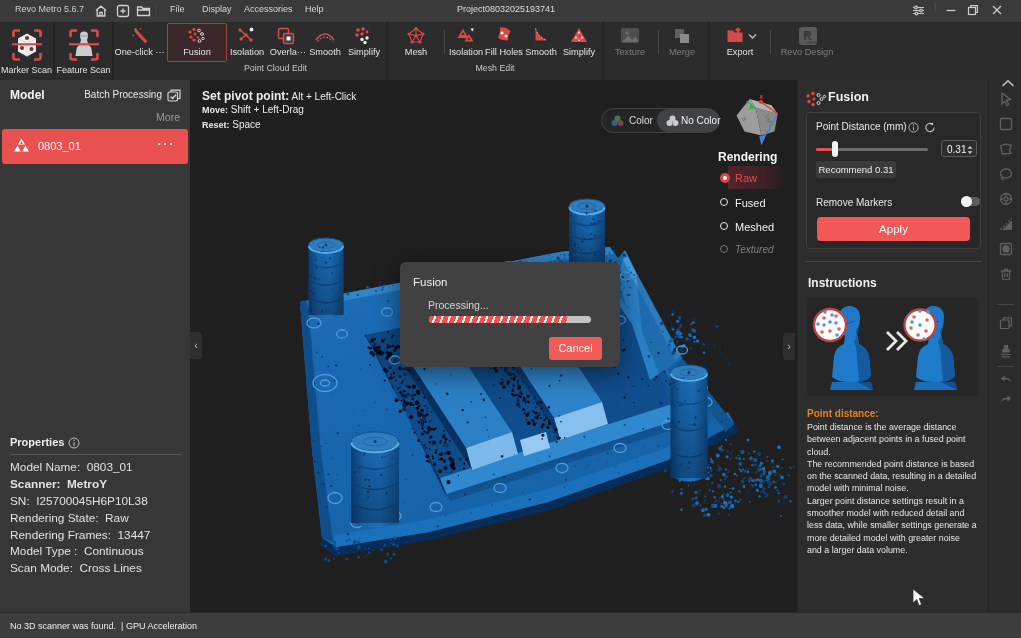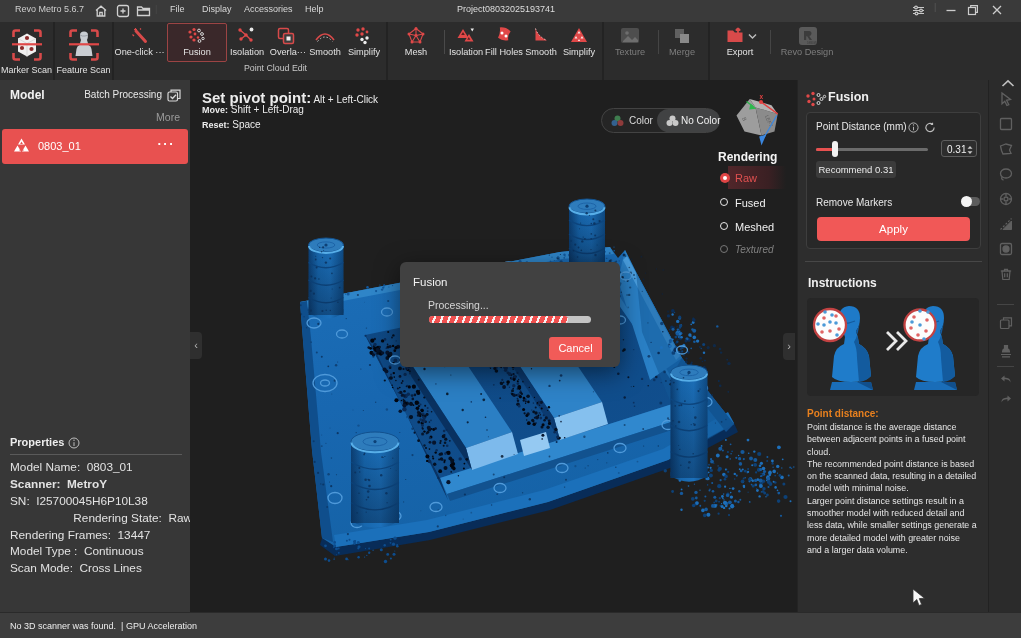--- a/index.html
+++ b/index.html
@@ -207,20 +207,21 @@
       </svg>
       <div style="position:absolute;top:25px;width:100%;">Smooth</div>
     </div>
     <div class="tbtn" style="left:559px;width:40px;height:40px;">
       <svg style="position:absolute;left:10px;top:4px" width="20" height="20" viewBox="0 0 20 20">
         <path d="M10 2 L18 16 H2 Z" fill="#e04848"></path>
         <path d="M10 5 l1.5 2.6 h-3 Z M7 10 l1.5 2.6 h-3 Z M13 10 l1.5 2.6 h-3 Z M10 13 l1.2 2 h-2.4 Z" fill="#fff" opacity="0.85"></path>
       </svg>
       <div style="position:absolute;top:25px;width:100%;">Simplify</div>
     </div>
+    <div class="glabel" style="left:390px;width:210px;">Mesh Edit</div>
     <div class="vsep" style="left:602px;"></div>
 
     <div class="tbtn" style="left:606px;width:48px;height:40px;color:#7e7e7e;">
       <svg style="position:absolute;left:14px;top:5px" width="20" height="18" viewBox="0 0 20 18">
         <rect x="1" y="1" width="18" height="15" rx="2" fill="#4e4e4e"></rect>
         <circle cx="7" cy="6" r="1.8" fill="#6e6e6e"></circle>
         <path d="M3 14 L8 9 L12 13 L15 10 L18 13 V15 H3 Z" fill="#6e6e6e"></path>
       </svg>
       <div style="position:absolute;top:25px;width:100%;">Texture</div>
     </div>
@@ -282,21 +283,21 @@
     <svg style="position:absolute;left:68px;top:357px" width="12" height="12" viewBox="0 0 12 12" fill="none" stroke="#bdbdbd" stroke-width="1">
         <circle cx="6" cy="6" r="5"></circle>
         <path d="M6 5.2 V9"></path>
         <circle cx="6" cy="3.2" r="0.7" fill="#bdbdbd" stroke="none"></circle>
       </svg>
     <div style="position:absolute;left:10px;top:374px;width:172px;height:1px;background:#5a5a5a;"></div>
     <div style="position:absolute;left:10px;top:381px;width:182px;font-size:11.8px;color:#e2e2e2;line-height:12.5px;white-space:nowrap;">
       <div style="margin-bottom:4.4px;">Model Name:&nbsp; 0803_01</div>
       <div style="margin-bottom:4.4px;font-weight:bold;">Scanner:&nbsp; MetroY</div>
       <div style="margin-bottom:4.4px;">SN:&nbsp; I25700045H6P10L38</div>
-      <div style="margin-bottom:4.4px;text-align:right;">Rendering State:&nbsp; Raw</div>
+      <div style="margin-bottom:4.4px;">Rendering State:&nbsp; Raw</div>
       <div style="margin-bottom:4.4px;">Rendering Frames:&nbsp; 13447</div>
       <div style="margin-bottom:4.4px;">Model Type :&nbsp; Continuous</div>
       <div>Scan Mode:&nbsp; Cross Lines</div>
     </div>
   </div>
   <div id="viewport">
     <svg id="model" width="607" height="532" viewBox="0 0 607 532" style="position:absolute;left:0;top:0;">
       <defs>
         <linearGradient id="plateg" x1="0" y1="0" x2="0.35" y2="1">
           <stop offset="0" stop-color="#1c6fb8"></stop>
@@ -1663,21 +1664,21 @@
 <circle cx="510.0" cy="309.0" r="0.6" fill="#0a2e58" opacity="0.8"></circle>
 <circle cx="489.2" cy="325.4" r="0.9" fill="#0a2e58" opacity="0.8"></circle>
 <circle cx="488.6" cy="365.5" r="0.5" fill="#0a2e58" opacity="0.8"></circle>
 <circle cx="504.6" cy="344.7" r="1.2" fill="#0a2e58" opacity="0.8"></circle>
 <circle cx="483.8" cy="302.6" r="0.9" fill="#0a2e58" opacity="0.8"></circle>
 <circle cx="498.6" cy="387.8" r="1.0" fill="#0a2e58" opacity="0.8"></circle>
 <circle cx="490.8" cy="385.2" r="0.8" fill="#0a2e58" opacity="0.8"></circle>
 <circle cx="501.2" cy="344.6" r="0.6" fill="#0a2e58" opacity="0.8"></circle>
 </g>
     </svg>
-    <div style="position:absolute;left:12px;top:9px;color:#ececec;font-size:10px;"><b style="font-size:15px;">Set pivot point:</b> Alt + Left-Click</div>
+    <div style="position:absolute;left:12px;top:9px;color:#ececec;font-size:10px;"><b style="font-size:12px;">Set pivot point:</b> Alt + Left-Click</div>
     <div style="position:absolute;left:12px;top:24px;color:#ececec;font-size:10px;"><b style="font-size:9px;">Move:</b> Shift + Left-Drag</div>
     <div style="position:absolute;left:12px;top:39px;color:#ececec;font-size:10px;"><b style="font-size:9px;">Reset:</b> Space</div>
 
     <div style="position:absolute;left:411px;top:28px;width:118px;height:25px;background:#252525;border:1px solid #434343;border-radius:13px;">
       <svg style="position:absolute;left:8px;top:5px" width="15" height="14" viewBox="0 0 15 14">
         <circle cx="7.5" cy="4.5" r="3" fill="#3f7d4f"></circle>
           <circle cx="4.5" cy="9" r="3" fill="#33618e"></circle>
           <circle cx="10.5" cy="9" r="3" fill="#8e3b3b"></circle>
       </svg>
       <span style="position:absolute;left:27px;top:6px;font-size:10px;color:#dcdcdc;">Color</span>

